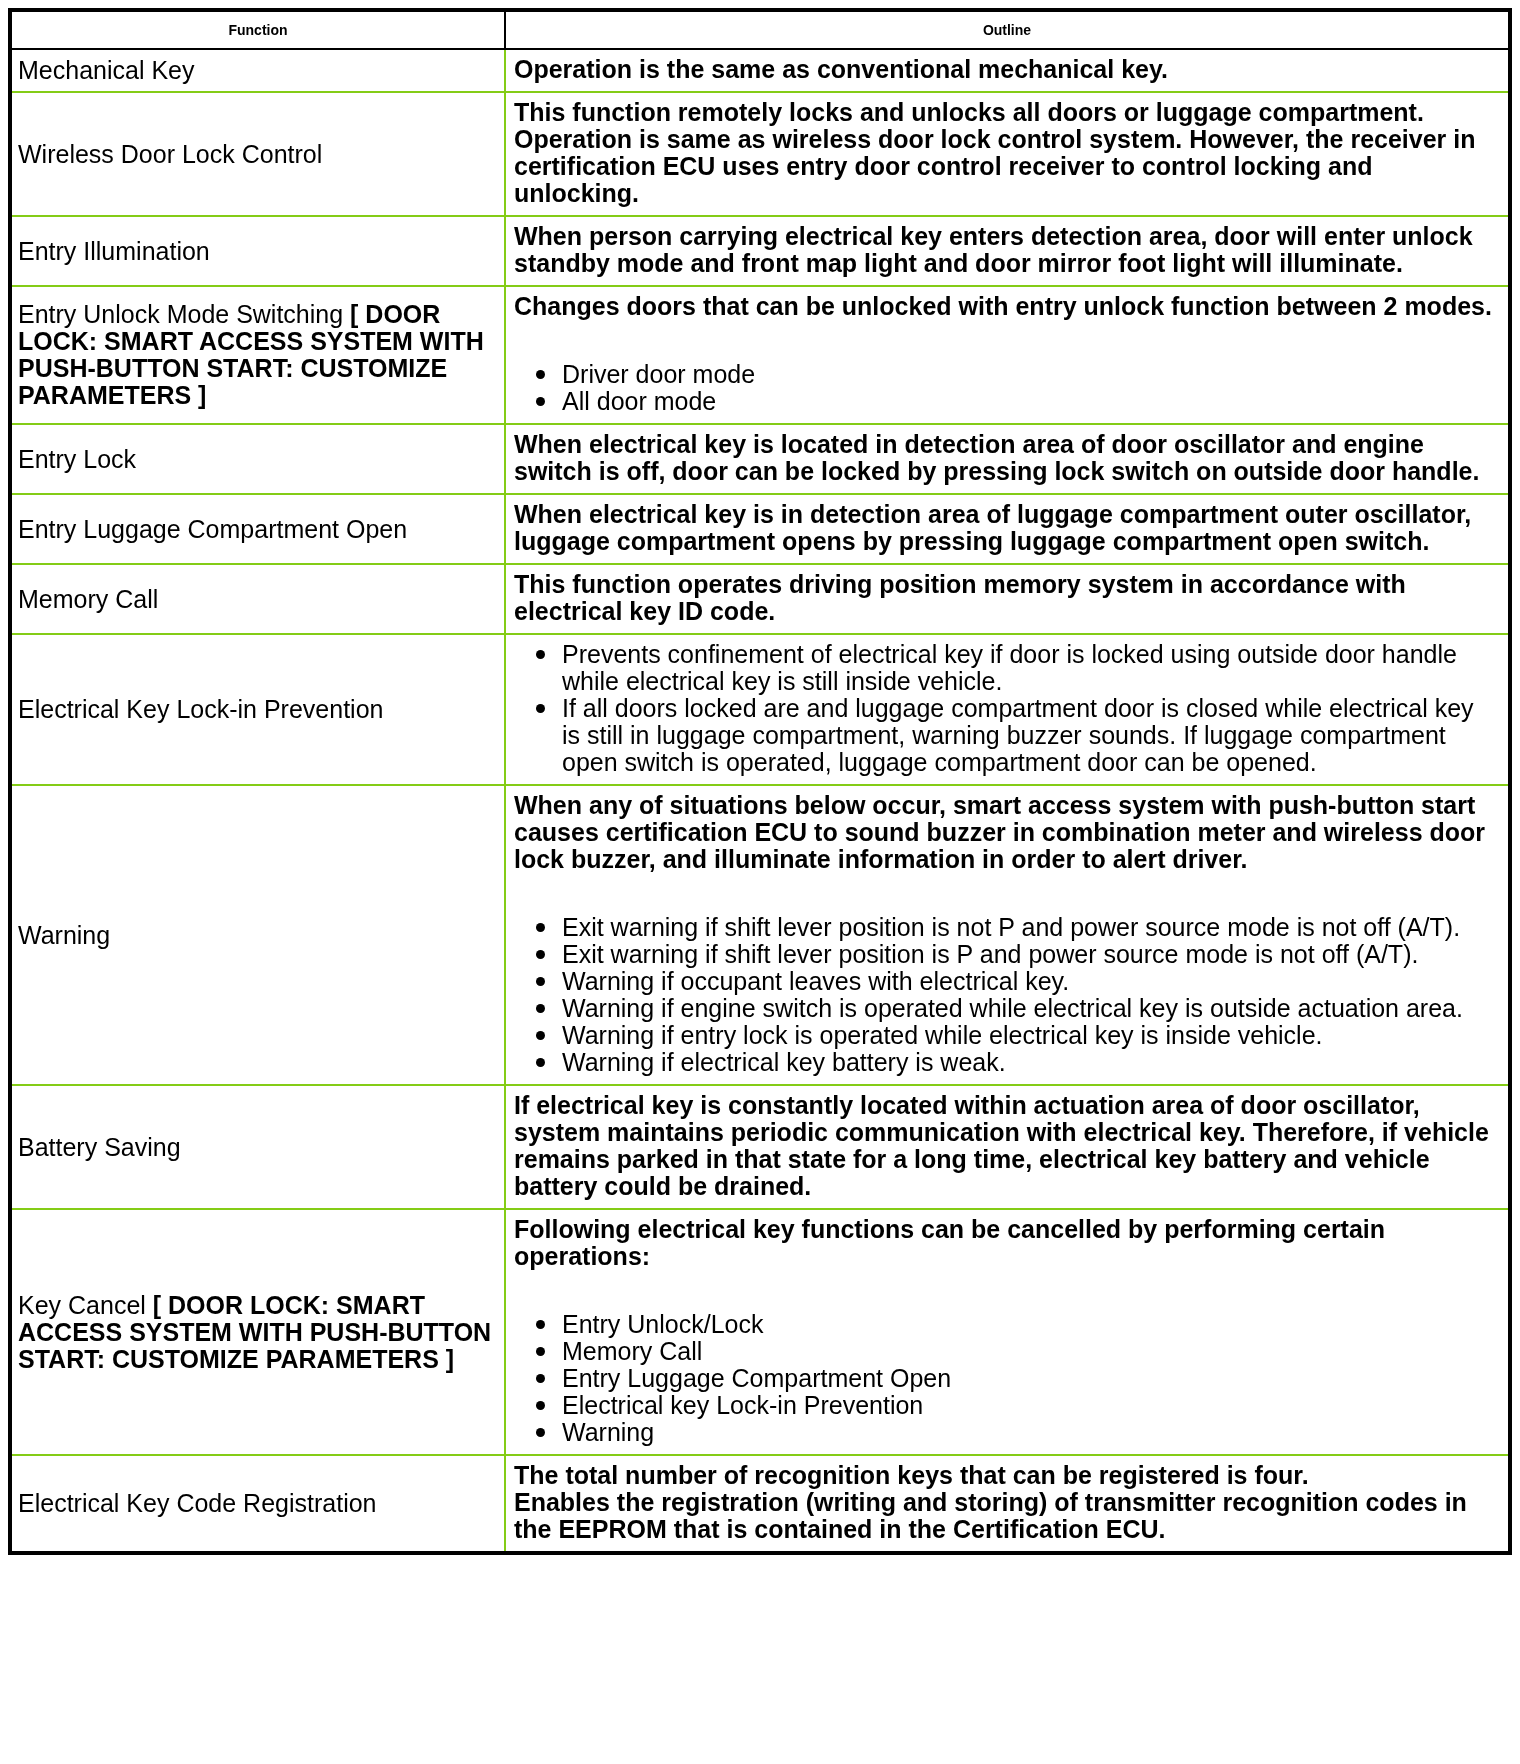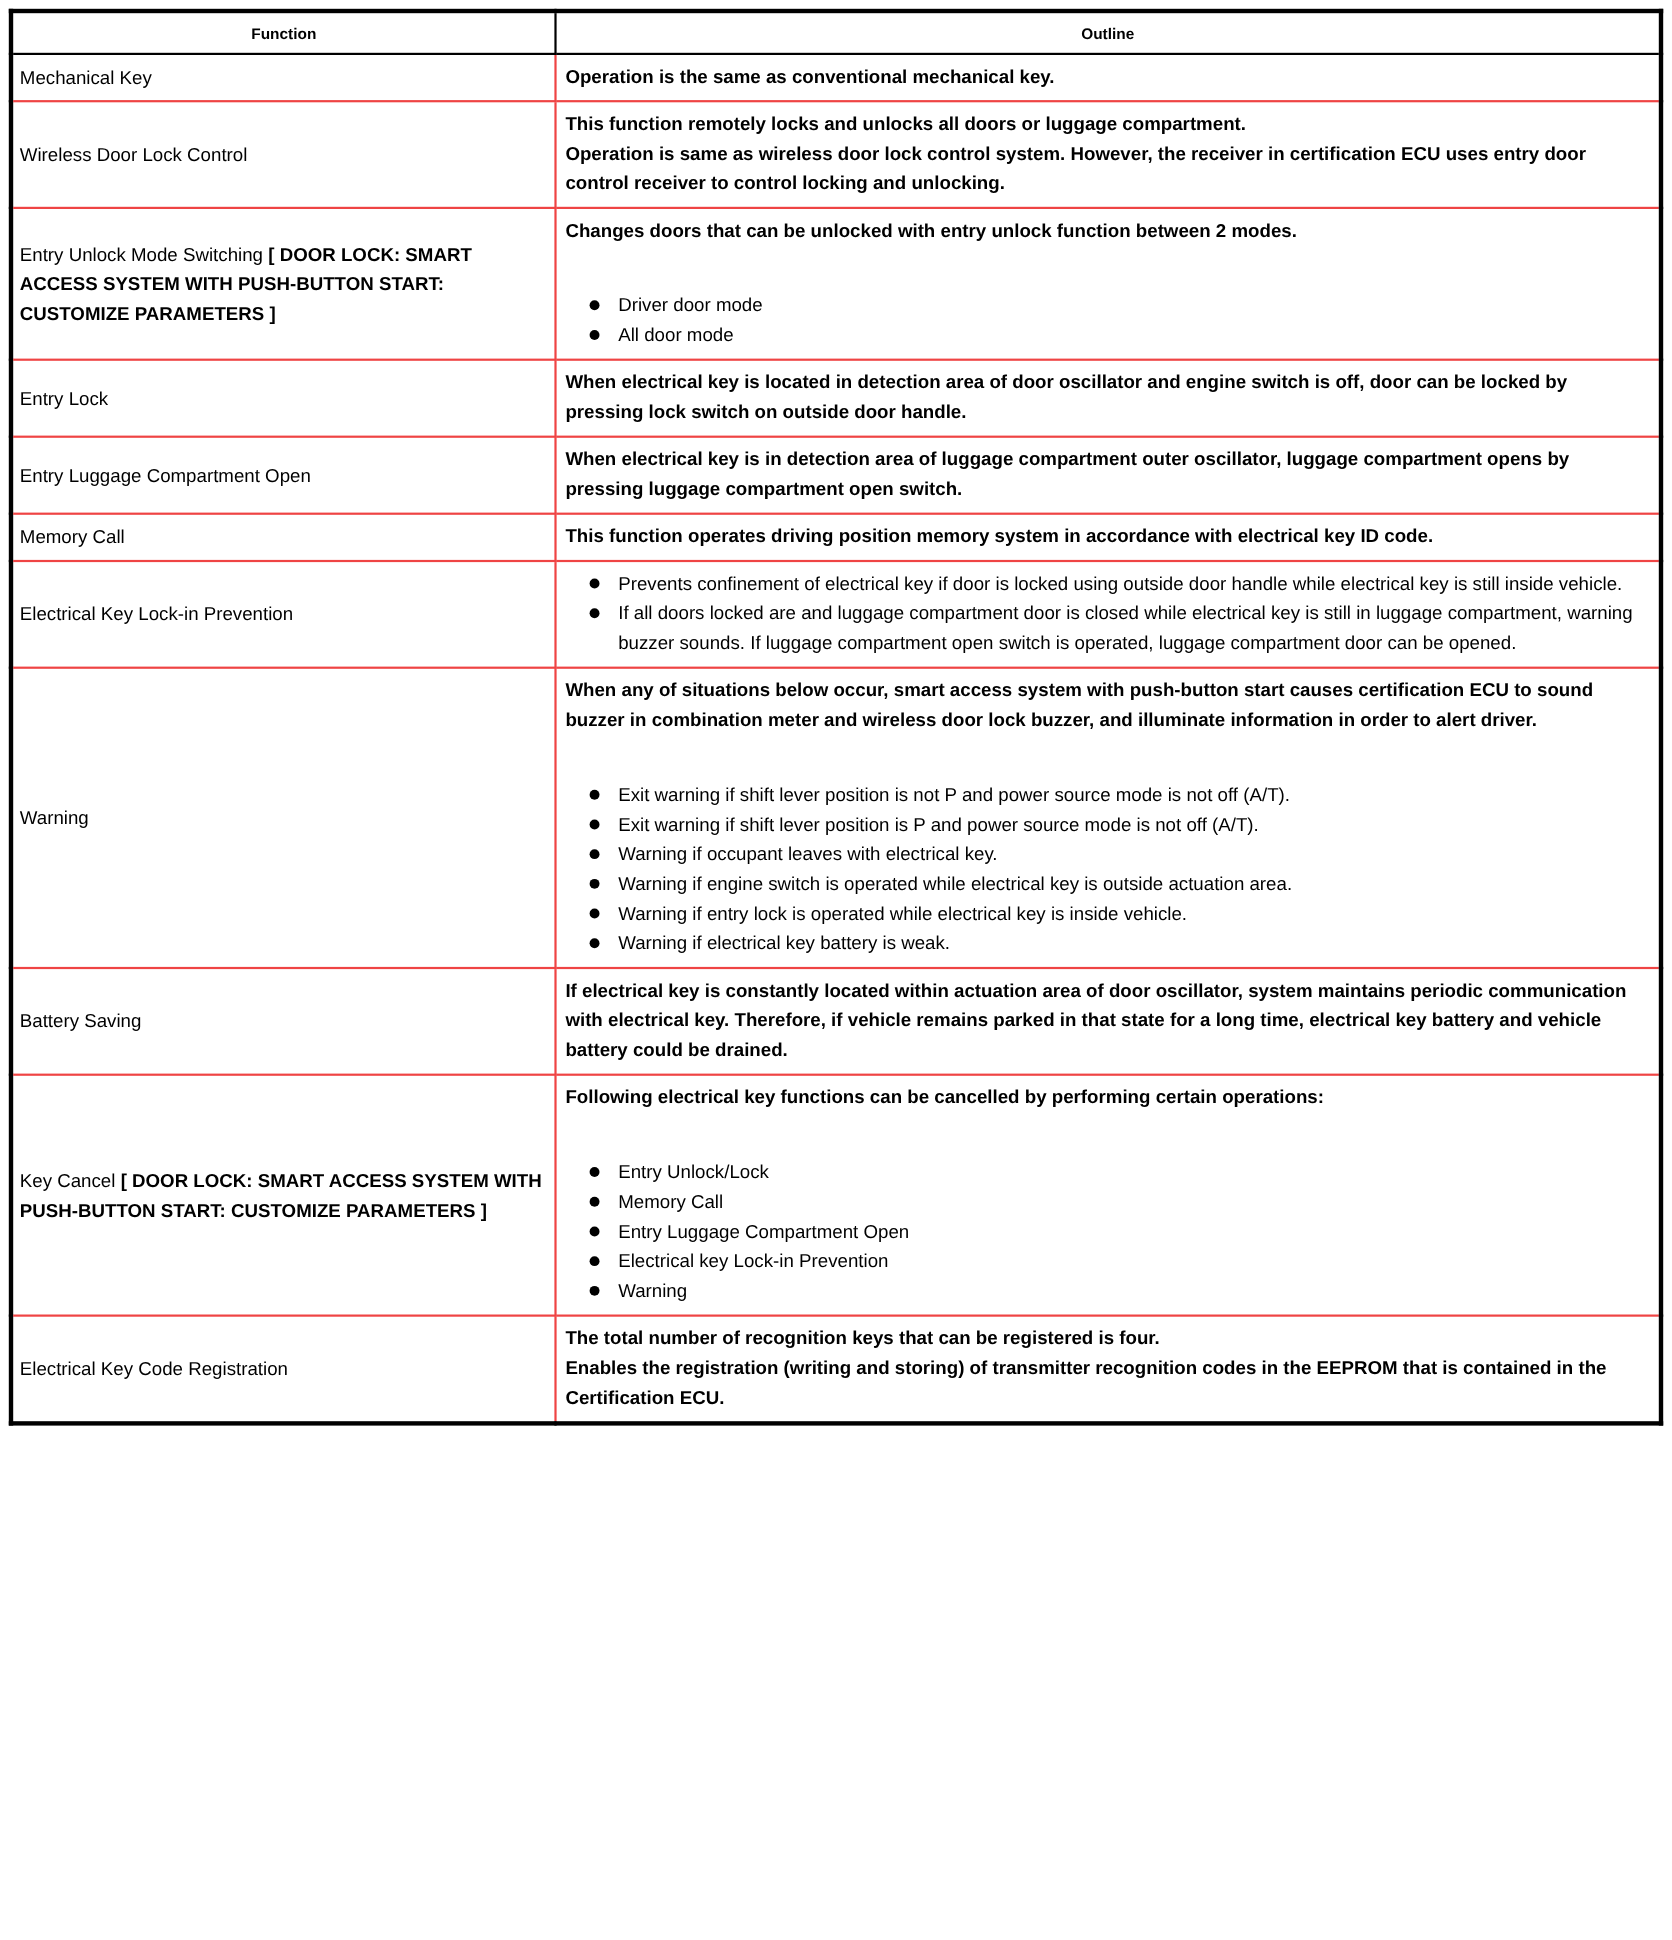--- a/index.html
+++ b/index.html
@@ -24,22 +24,22 @@
   col.col-outline  { width: 67%; }
   th {
     border: 2px solid #000;
     font-size: 14px;
     font-weight: bold;
     text-align: center;
     padding: 5px 4px;
     line-height: 26px;
   }
   td {
-    border: 2px solid #ef4444;
-    font-size: 17px;
+    border: 2px solid #84cc16;
+    font-size: 25px;
     line-height: 27px;
   }
   td.function-cell {
     vertical-align: middle;
     padding: 4px 6px 4px 6px;
   }
   td.outline-cell {
     vertical-align: top;
     padding: 6px 10px 8px 8px;
   }
@@ -86,20 +86,26 @@
         <td class="function-cell"><span>Mechanical Key</span></td>
         <td class="outline-cell">
           <div class="outline-text">Operation is the same as conventional mechanical key.</div>
         </td>
       </tr>
       <tr>
         <td class="function-cell"><span>Wireless Door Lock Control</span></td>
         <td class="outline-cell">
           <div class="outline-text">This function remotely locks and unlocks all doors or luggage compartment.</div>
           <div class="outline-text">Operation is same as wireless door lock control system. However, the receiver in certification ECU uses entry door control receiver to control locking and unlocking.</div>
+        </td>
+      </tr>
+      <tr>
+        <td class="function-cell"><span>Entry Illumination</span></td>
+        <td class="outline-cell">
+          <div class="outline-text">When person carrying electrical key enters detection area, door will enter unlock standby mode and front map light and door mirror foot light will illuminate.</div>
         </td>
       </tr>
       <tr>
         <td class="function-cell"><span>Entry Unlock Mode Switching </span><span class="bold">[ DOOR LOCK: SMART ACCESS SYSTEM WITH PUSH-BUTTON START: CUSTOMIZE PARAMETERS ]</span></td>
         <td class="outline-cell">
           <div class="outline-text">Changes doors that can be unlocked with entry unlock function between 2 modes.</div>
           <ul class="bullet-list">
             <li class="bullet-item">Driver door mode</li>
             <li class="bullet-item">All door mode</li>
           </ul>

